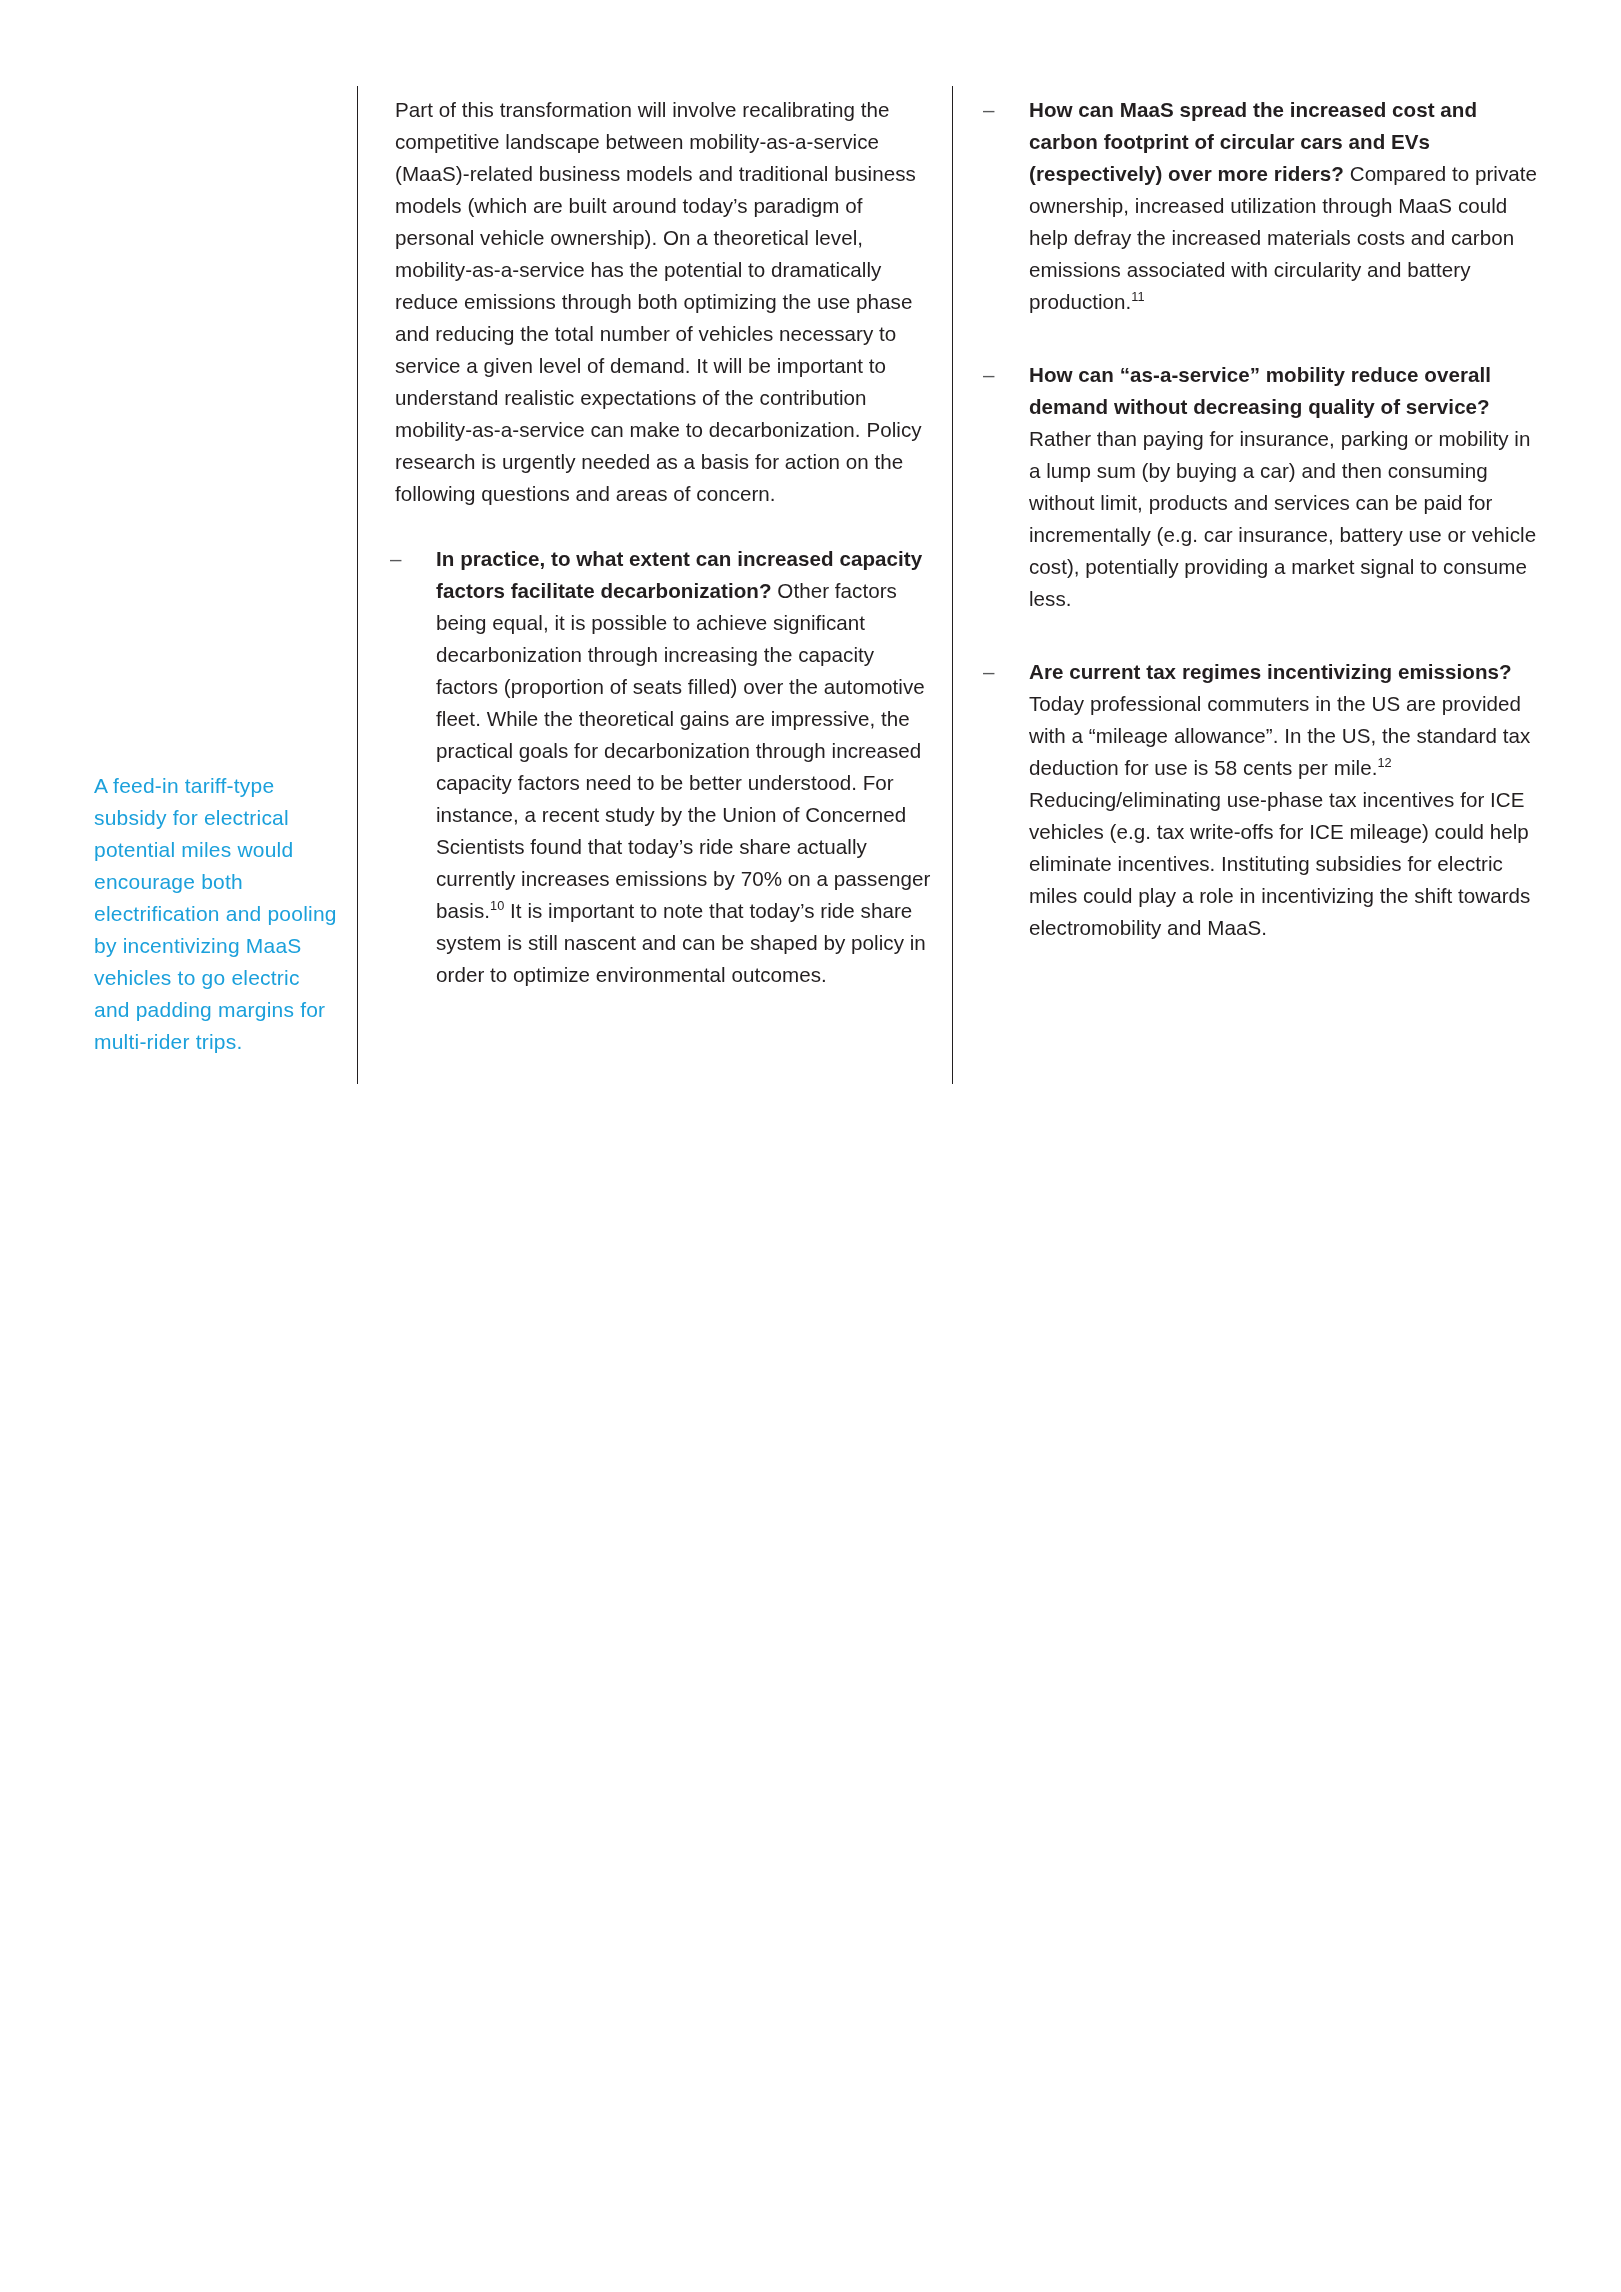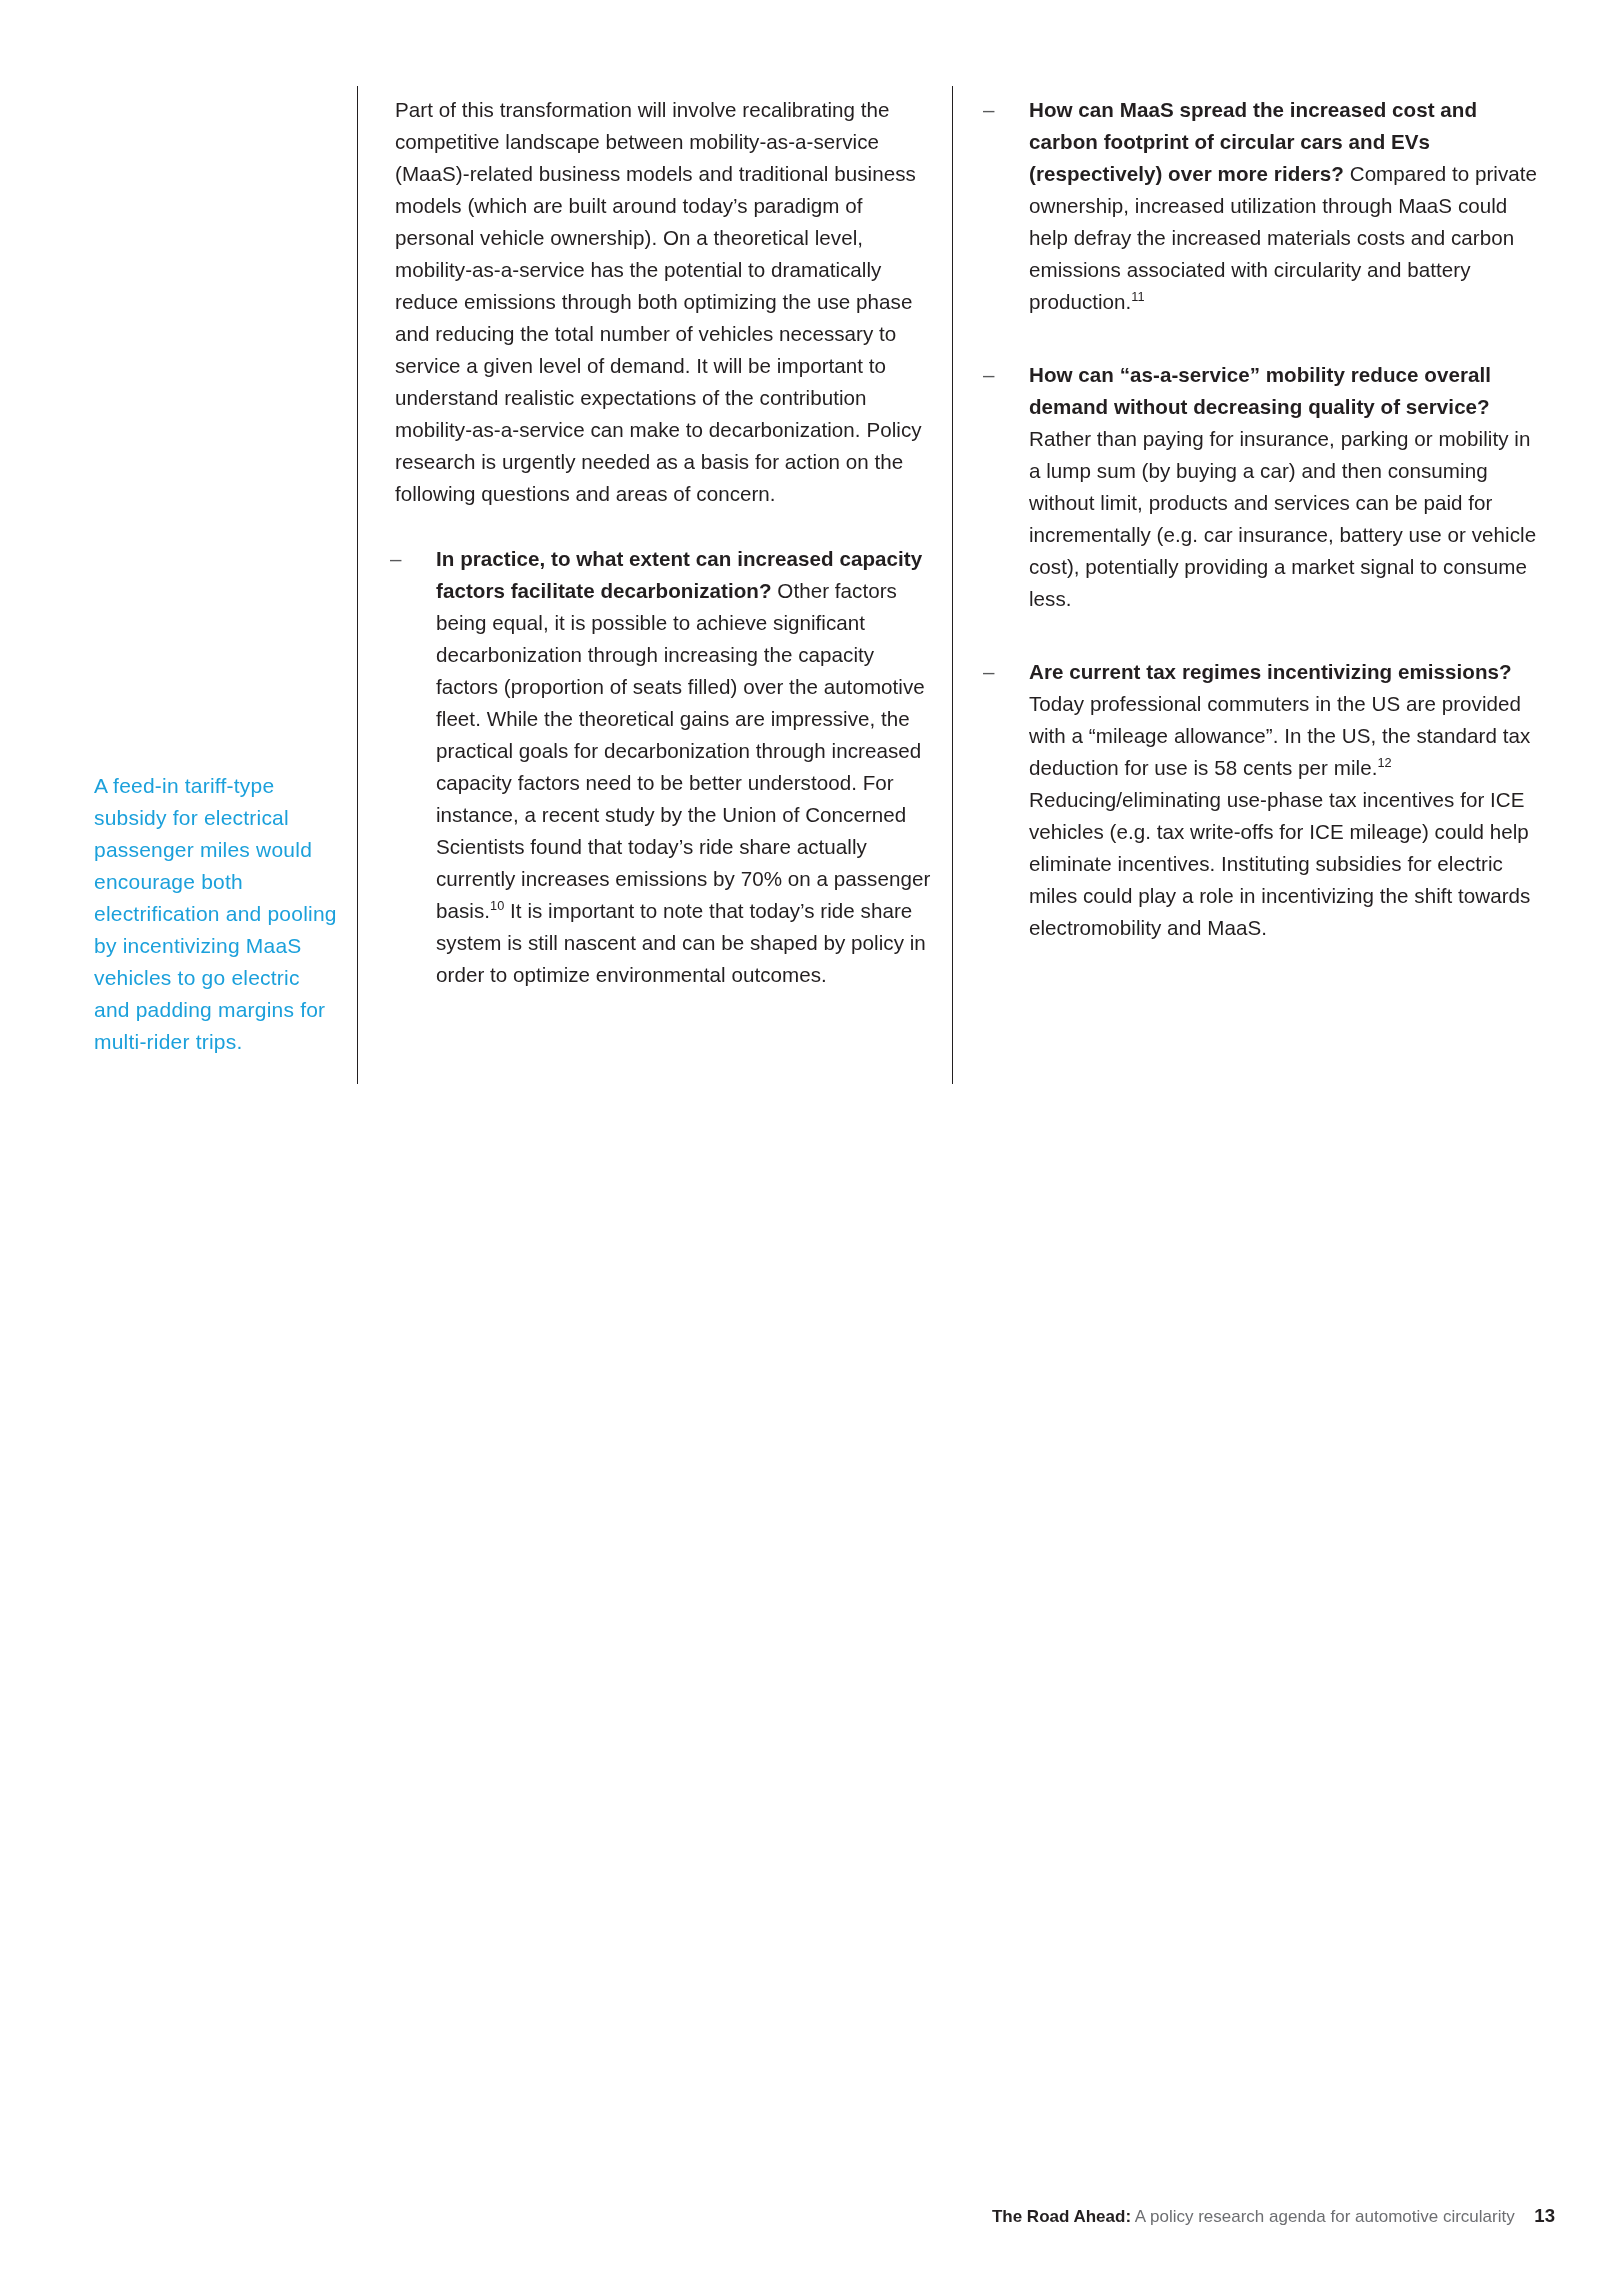--- a/index.html
+++ b/index.html
@@ -121,21 +121,21 @@
   }
 </style>
 </head>
 <body>
 
 <div class="page">
 
   <div class="rule rule-left"></div>
   <div class="rule rule-right"></div>
 
-  <div class="pullquote">A feed-in tariff-type subsidy for electrical passenger miles would encourage both electrification and pooling by incentivizing MaaS vehicles to go electric and padding margins for multi-rider trips.</div>
+  <div class="pullquote">A feed-in tariff-type subsidy for electrical potential miles would encourage both electrification and pooling by incentivizing MaaS vehicles to go electric and padding margins for multi-rider trips.</div>
 
   <div class="col col-left">
     <p class="body intro">Part of this transformation will involve recalibrating the competitive landscape between mobility-as-a-service (MaaS)-related business models and traditional business models (which are built around today’s paradigm of personal vehicle ownership). On a theoretical level, mobility-as-a-service has the potential to dramatically reduce emissions through both optimizing the use phase and reducing the total number of vehicles necessary to service a given level of demand. It will be important to understand realistic expectations of the contribution mobility-as-a-service can make to decarbonization. Policy research is urgently needed as a basis for action on the following questions and areas of concern.</p>
 
     <div class="bullet">
       <span class="dash">–</span>
       <p class="btext"><span class="lead">In practice, to what extent can increased capacity factors facilitate decarbonization?</span><span> Other factors being equal, it is possible to achieve significant decarbonization through increasing the capacity factors (proportion of seats filled) over the automotive fleet. While the theoretical gains are impressive, the practical goals for decarbonization through increased capacity factors need to be better understood. For instance, a recent study by the Union of Concerned Scientists found that today’s ride share actually currently increases emissions by 70% on a passenger basis.</span><sup>10</sup><span> It is important to note that today’s ride share system is still nascent and can be shaped by policy in order to optimize environmental outcomes.</span></p>
     </div>
   </div>
 
@@ -151,16 +151,15 @@
       <p class="btext"><span class="lead">How can “as-a-service” mobility reduce overall demand without decreasing quality of service?</span><span> Rather than paying for insurance, parking or mobility in a lump sum (by buying a car) and then consuming without limit, products and services can be paid for incrementally (e.g. car insurance, battery use or vehicle cost), potentially providing a market signal to consume less.</span><sup></sup><span></span></p>
     </div>
 
     <div class="bullet">
       <span class="dash">–</span>
       <p class="btext"><span class="lead">Are current tax regimes incentivizing emissions?</span><span> Today professional commuters in the US are provided with a “mileage allowance”. In the US, the standard tax deduction for use is 58 cents per mile.</span><sup>12</sup><span> Reducing/eliminating use-phase tax incentives for ICE vehicles (e.g. tax write-offs for ICE mileage) could help eliminate incentives. Instituting subsidies for electric miles could play a role in incentivizing the shift towards electromobility and MaaS.</span></p>
     </div>
 
   </div>
 
-  <div class="footer"><span class="doc-title">The Road Ahead:</span><span class="doc-sub"> A policy research agenda for automotive circularity</span><span class="page-num">13</span></div>
 
 </div>
 
 
 </body></html>

